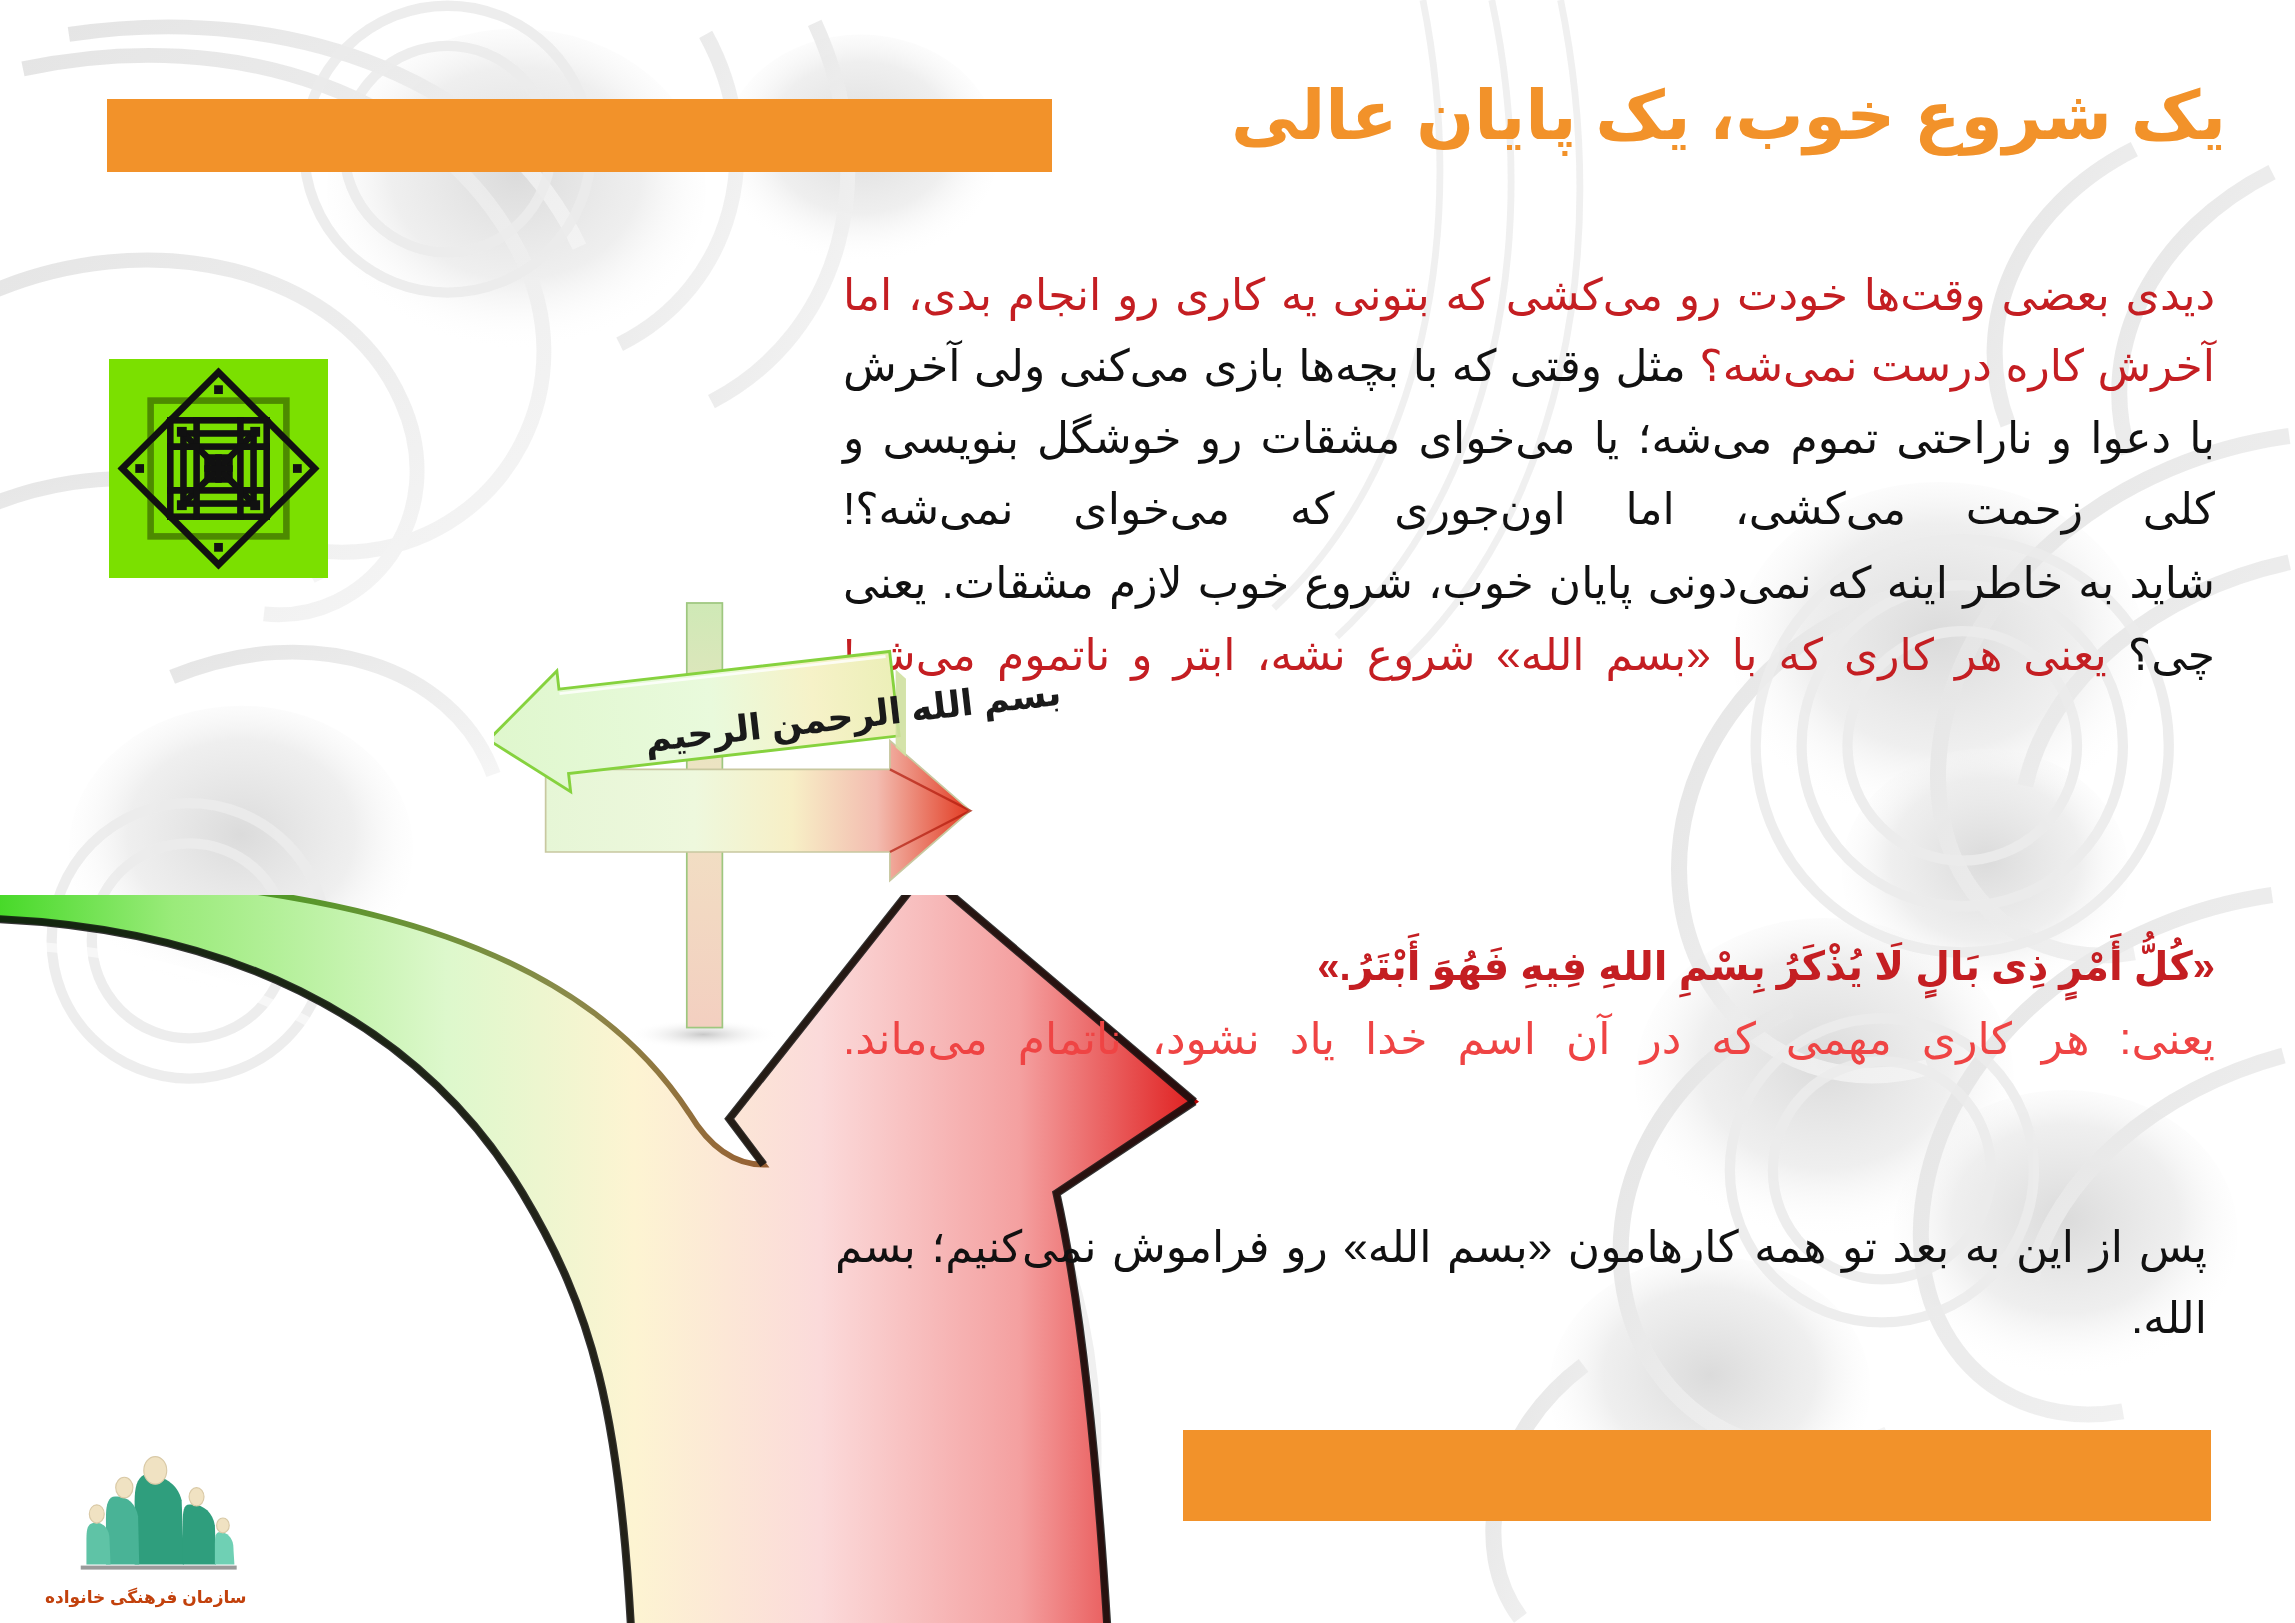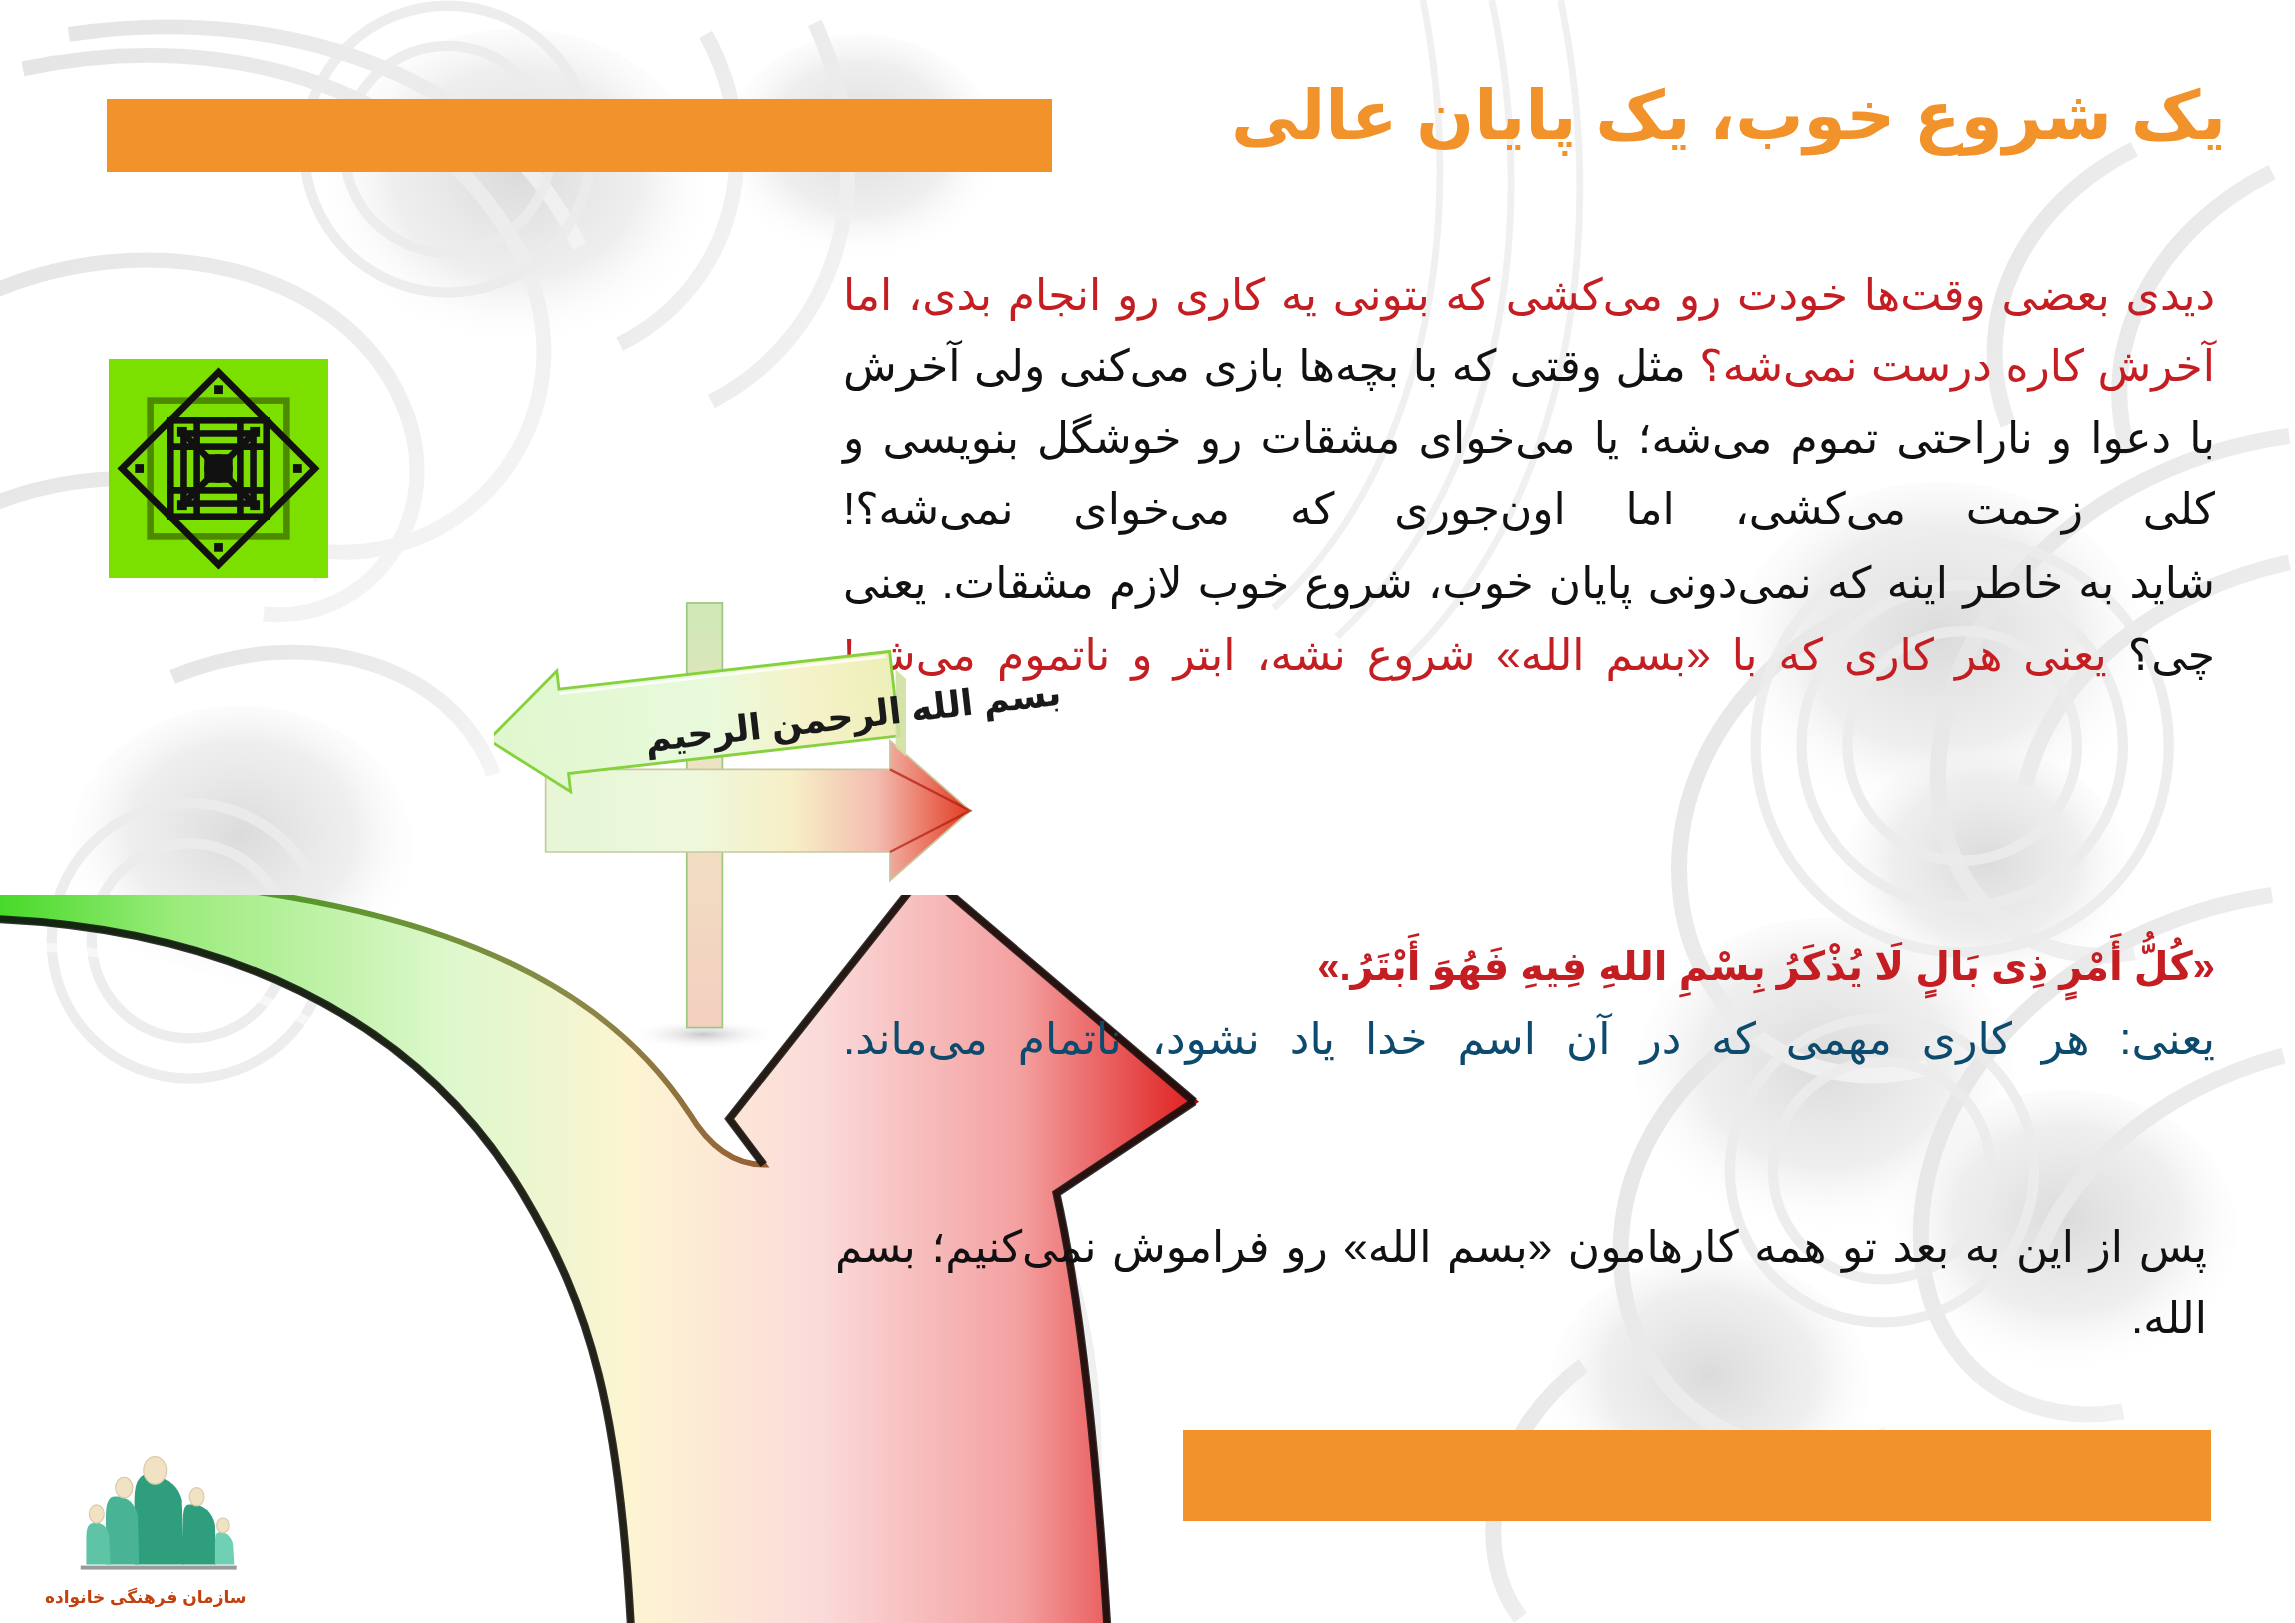--- a/index.html
+++ b/index.html
@@ -98,21 +98,21 @@
     font-size: 40px;
     font-weight: bold;
     color: #C41E22;
     line-height: 1.45;
     white-space: nowrap;
     margin-bottom: 8px;
   }
   .hadith-trans {
     font-size: 44px;
     line-height: 1.62;
-    color: #0c4a6e;
+    color: #ef4444;
     text-align: justify;
     text-align-last: justify;
   }
   .hadith-trans p { margin: 0; }
 
   
   .closing-block {
     position: absolute;
     right: 88px;
     top: 1211px;

